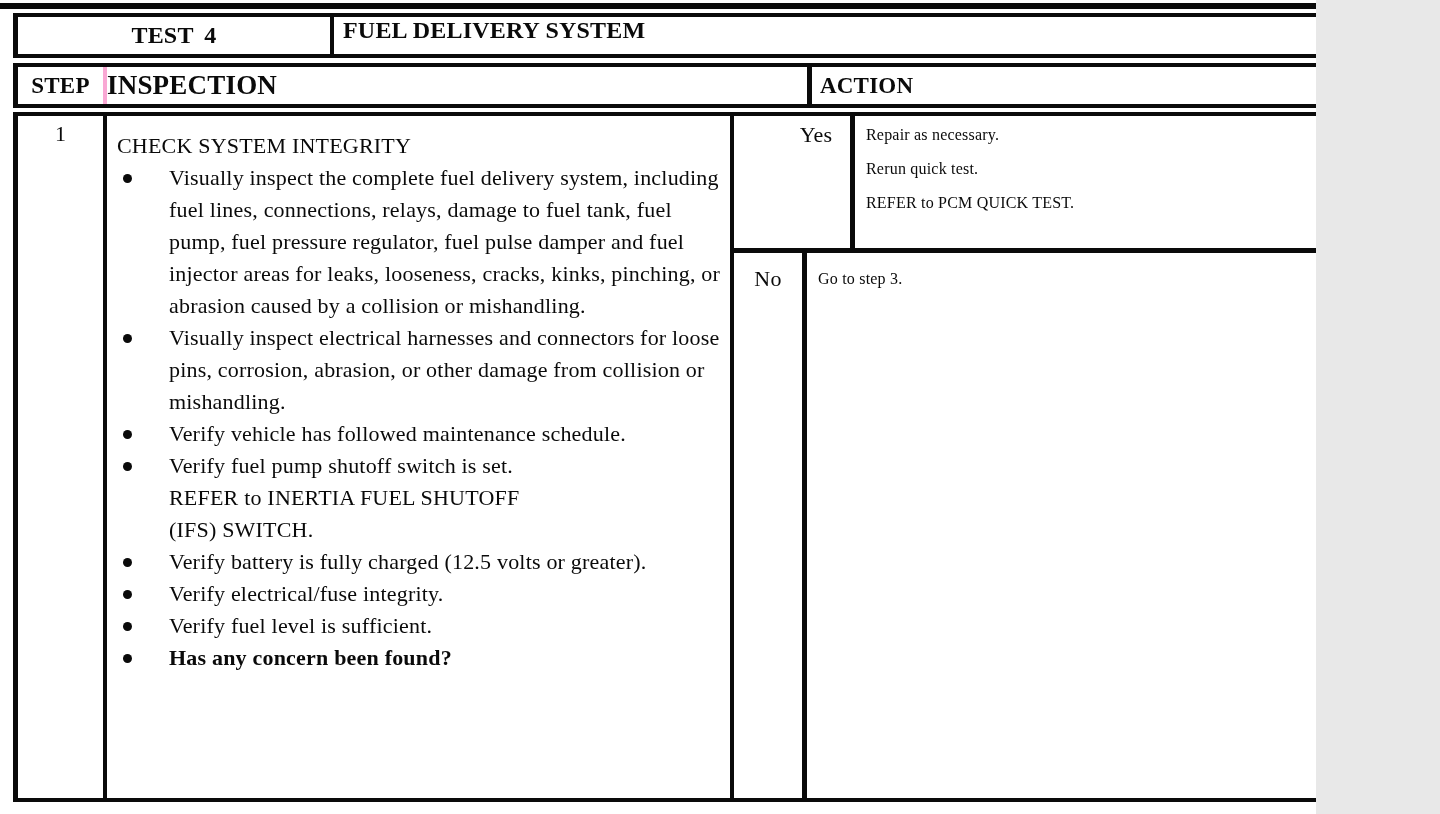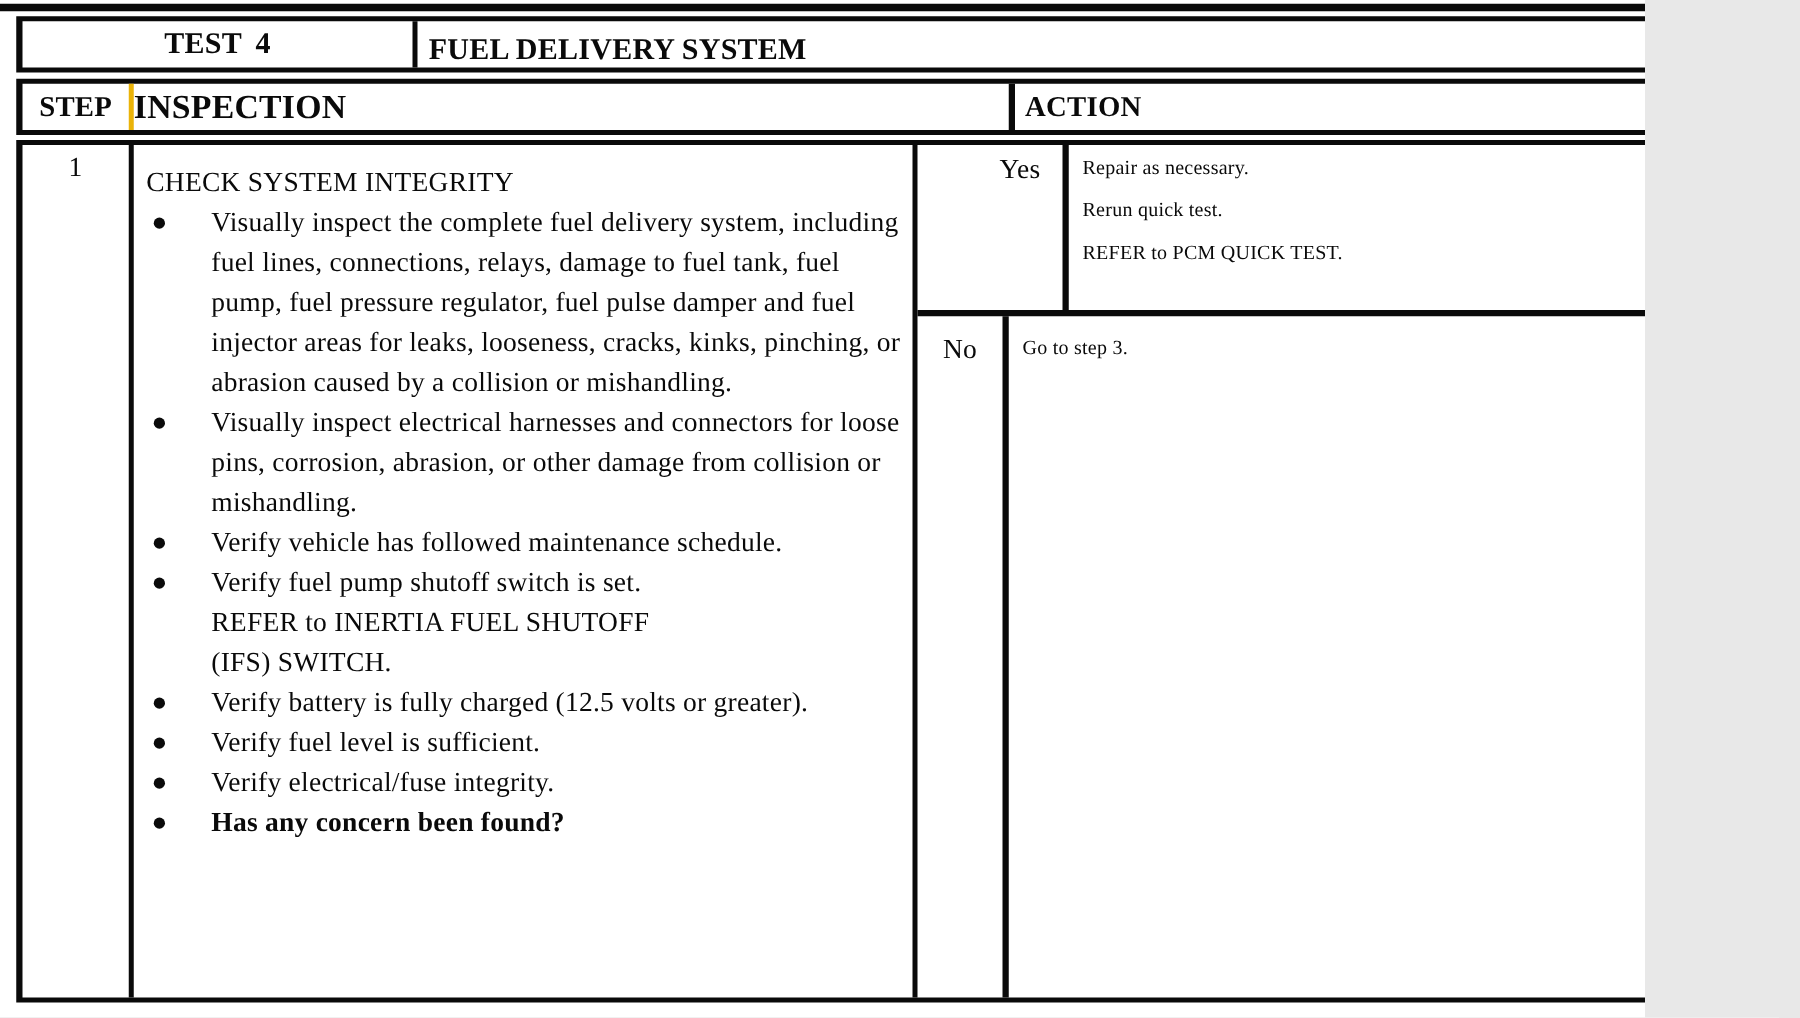--- a/index.html
+++ b/index.html
@@ -11,23 +11,23 @@
   }
   .scan-top-edge{position:absolute;left:0;top:3px;width:1414px;height:6px;background:#0a0a0a;}
   .box{position:absolute;left:13px;width:1401px;border:4px solid #0a0a0a;border-left-width:5px;border-right-width:8px;display:flex;background:#fff;}
   .title-row{top:13px;height:45px;}
   .header-row{top:63px;height:45px;}
   .body-row{top:112px;height:690px;}
   .cell{height:100%;}
   
   .test-cell{width:316px;border-right:4px solid #0a0a0a;display:flex;align-items:center;justify-content:center;
     font-weight:bold;font-size:24px;word-spacing:5px;}
-  .system-cell{flex:1;display:flex;align-items:flex-end;padding-left:9px;font-weight:bold;font-size:24px;}
+  .system-cell{flex:1;display:flex;align-items:flex-start;padding-left:9px;font-weight:bold;font-size:24px;}
   
-  .step-h{width:89px;border-right:4px solid #eab308;display:flex;align-items:center;justify-content:center;
+  .step-h{width:89px;border-right:4px solid #f9a8d4;display:flex;align-items:center;justify-content:center;
     font-weight:bold;font-size:23px;}
   .insp-h{width:705px;border-right:5px solid #0a0a0a;display:flex;align-items:center;padding-left:0;
     font-weight:bold;font-size:27px;}
   .action-h{flex:1;display:flex;align-items:center;padding-left:8px;font-weight:bold;font-size:23px;}
   
   .step-cell{width:89px;border-right:4px solid #0a0a0a;text-align:center;padding-top:3px;font-size:22px;line-height:30px;}
   .insp-cell{width:627px;border-right:4px solid #0a0a0a;padding:14px 5px 0 10px;font-size:22px;line-height:32px;}
   .insp-heading{line-height:32px;}
   ul.bullets{margin:0;padding:0;list-style:none;}
   ul.bullets li{position:relative;padding-left:52px;line-height:32px;}
@@ -69,22 +69,22 @@
       <span>1</span>
     </div>
     <div class="cell insp-cell">
       <div class="insp-heading">CHECK SYSTEM INTEGRITY</div>
       <ul class="bullets">
           <li>Visually inspect the complete fuel delivery system, including fuel lines, connections, relays, damage to fuel tank, fuel pump, fuel pressure regulator, fuel pulse damper and fuel injector areas for leaks, looseness, cracks, kinks, pinching, or abrasion caused by a collision or mishandling.</li>
           <li>Visually inspect electrical harnesses and connectors for loose pins, corrosion, abrasion, or other damage from collision or mishandling.</li>
           <li>Verify vehicle has followed maintenance schedule.</li>
           <li>Verify fuel pump shutoff switch is set.<br>REFER to INERTIA FUEL SHUTOFF<br>(IFS) SWITCH.</li>
           <li>Verify battery is fully charged (12.5 volts or greater).</li>
+          <li>Verify electrical/fuse integrity.</li>
           <li>Verify fuel level is sufficient.</li>
-          <li>Verify electrical/fuse integrity.</li>
           <li class="bold">Has any concern been found?</li>
         </ul>
     </div>
     <div class="outcomes">
       <div class="outcome yes">
         <div class="answer">Yes</div>
         <div class="action">Repair as necessary.<br>Rerun quick test.<br>REFER to PCM QUICK TEST.</div>
       </div>
       <div class="outcome no">
         <div class="answer">No</div>

